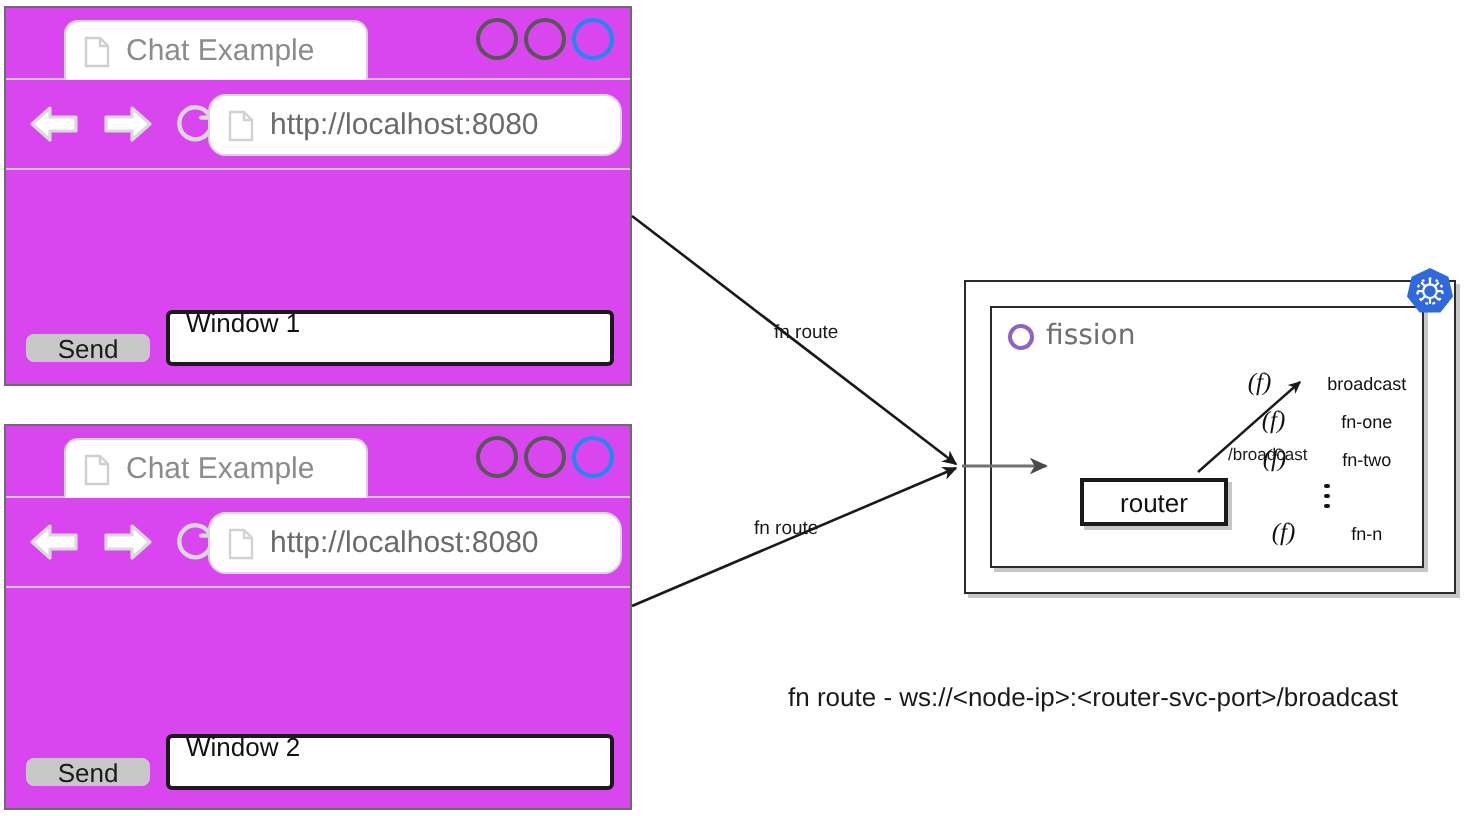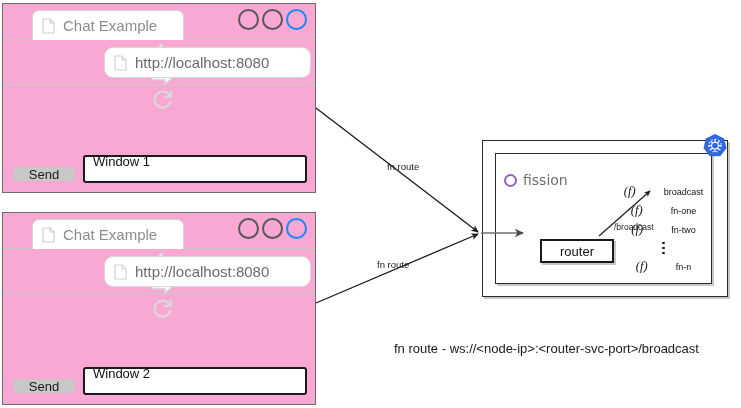--- a/index.html
+++ b/index.html
@@ -14,21 +14,21 @@
     overflow: hidden;
     font-family: "Liberation Sans", sans-serif;
     -webkit-font-smoothing: antialiased;
   }
 
   
   .browser {
     position: absolute;
     left: 2px;
     width: 314px;
-    background: #f9a8d4;
+    background: #d946ef;
     border: 1px solid #6d6d6d;
     box-sizing: border-box;
   }
   #browser-1 { top: 3px;   height: 190px; }
   #browser-2 { top: 212px; height: 193px; }
 
   
   .tabstrip {
     position: relative;
     height: 36px;
@@ -78,21 +78,20 @@
   .ring.blue { border: 2.5px solid #1a8cf0; }
 
   
   .navbar {
     position: relative;
     height: 45px;
     border-bottom: 1px solid #c9c9c9;
     display: flex;
     align-items: center;
     box-sizing: border-box;
-    flex-direction: column;
   }
   .navicon { margin-left: 7px; flex: 0 0 auto; }
   .navicon.first { margin-left: 9px; }
   .urlbar {
     position: absolute;
     left: 101px;
     top: 7px;
     right: 4px;
     height: 31px;
     border: 1.5px solid #d8d8d8;
@@ -176,21 +175,20 @@
     height: 26px;
     z-index: 6;
   }
   .fission-brand {
     position: absolute;
     left: 8px;
     top: 6px;
     display: flex;
     align-items: center;
     gap: 6px;
-    margin-top: 12px;
   }
   .fission-ring {
     width: 13px;
     height: 13px;
     border-radius: 50%;
     border: 2.5px solid #8f63c4;
     box-sizing: border-box;
   }
   .fission-text {
     font-size: 14px;

